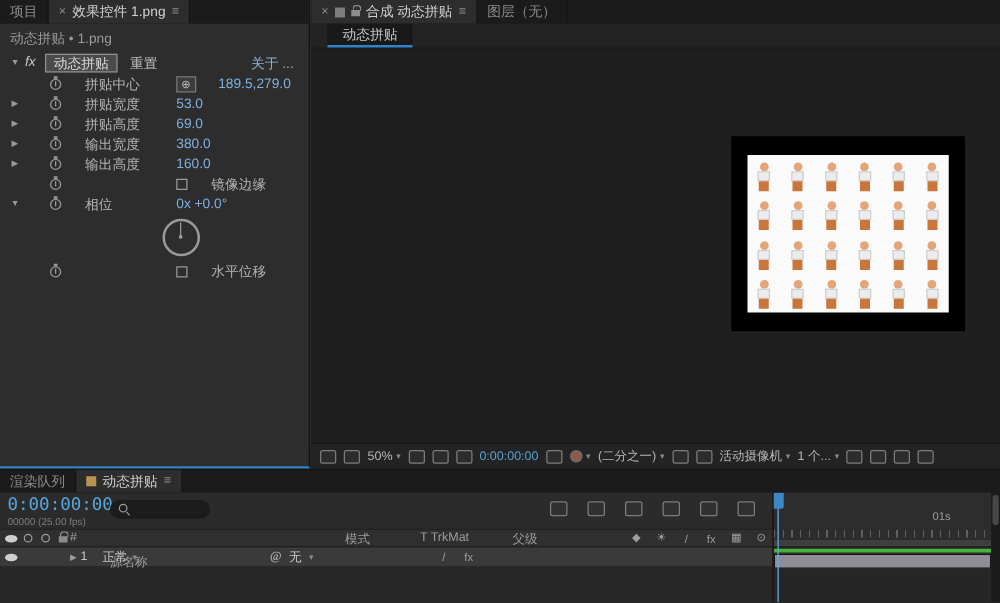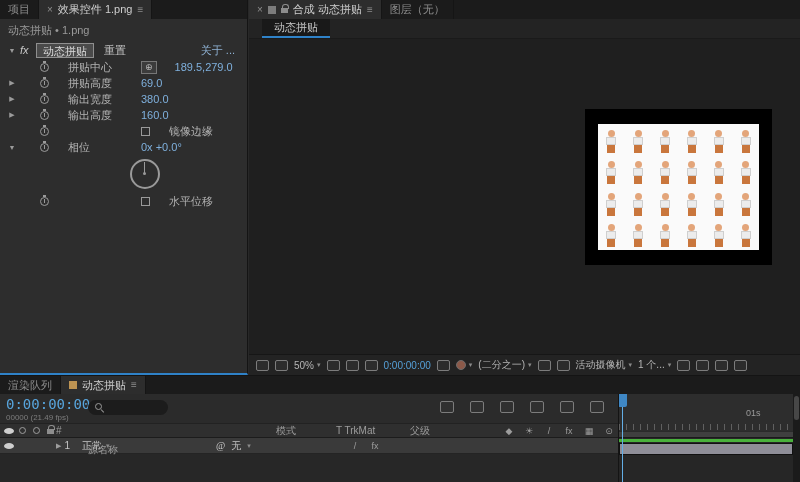--- a/index.html
+++ b/index.html
@@ -131,20 +131,28 @@
     <div class="prop-row">
       <span class="cell-tri"></span>
       <span class="cell-sw">
           <span class="stopwatch"></span>
         </span>
       <span class="prop-label">拼贴中心</span>
       <span class="point-btn">⊕</span>
       <span class="prop-value">189.5,279.0</span>
     </div>
 
+    <div class="prop-row">
+      <span class="cell-tri">▶</span>
+      <span class="cell-sw">
+          <span class="stopwatch"></span>
+        </span>
+      <span class="prop-label">拼贴宽度</span>
+      <span class="prop-value">53.0</span>
+    </div>
 
     <div class="prop-row">
       <span class="cell-tri">▶</span>
       <span class="cell-sw">
           <span class="stopwatch"></span>
         </span>
       <span class="prop-label">拼贴高度</span>
       <span class="prop-value">69.0</span>
     </div>
 
@@ -392,21 +400,21 @@
         <span>动态拼贴</span>
         <span class="menu-glyph">≡</span>
       </div>
     </div>
 
     <div class="tl-main">
       <div class="tl-left">
 
         <div class="tl-controls">
           <span class="tl-timecode">0:00:00:00</span>
-          <span class="tl-frameinfo">00000 (21.49 fps)</span>
+          <span class="tl-frameinfo">00000 (25.00 fps)</span>
           <span class="searchbox">
               <span class="mag"></span>
             </span>
           <span class="tl-tools">
             <span class="tool-icon"></span>
             <span class="tool-icon"></span>
             <span class="tool-icon"></span>
             <span class="tool-icon"></span>
             <span class="tool-icon"></span>
             <span class="tool-icon"></span>

